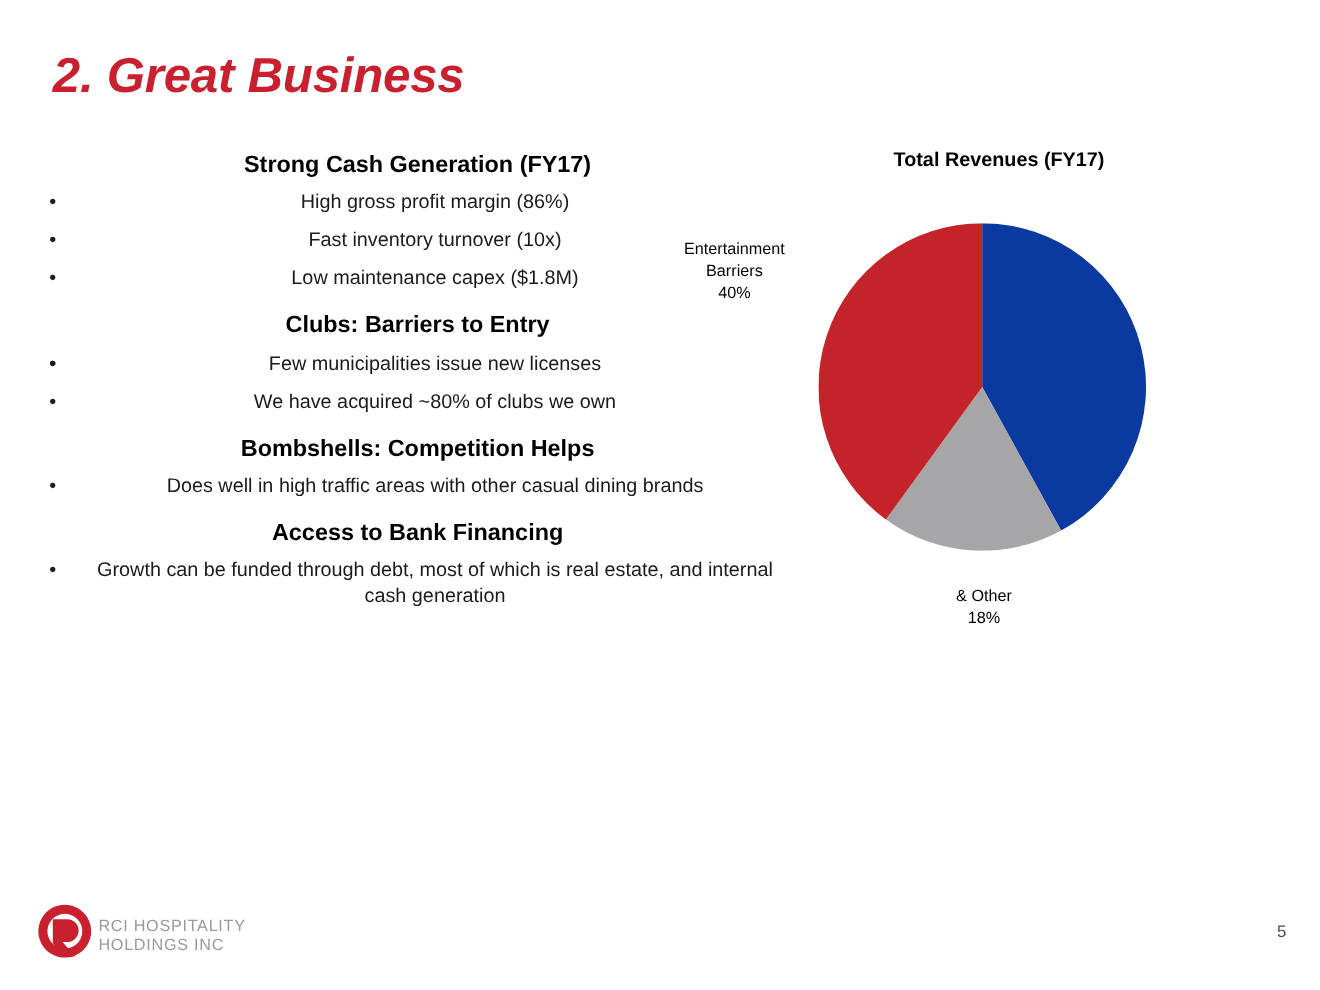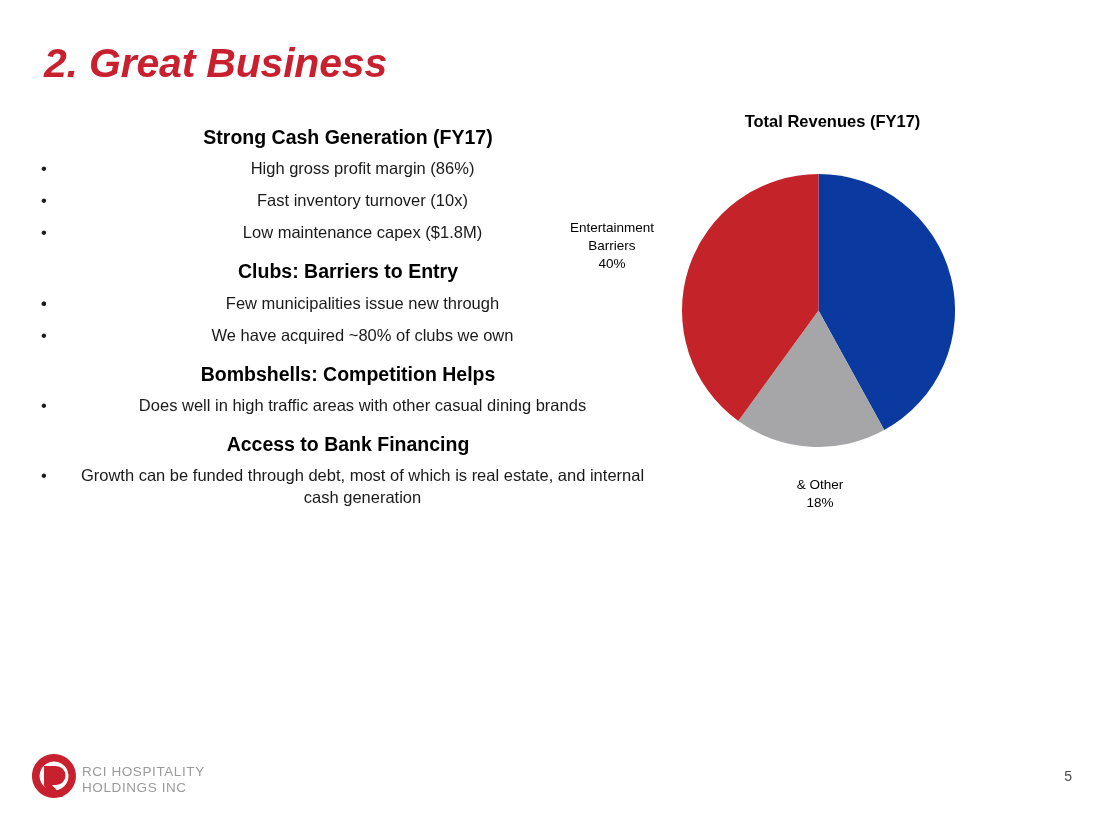--- a/index.html
+++ b/index.html
@@ -77,21 +77,21 @@
     color: #1a1a1a;
   }
   .sec-gap-1 { margin-bottom: 16px; }
   .sec-gap-2 { margin-bottom: 16px; }
   .sec-gap-3 { margin-bottom: 16px; }
 
   
   .chart-area {
     position: absolute;
     left: 545px;
-    top: 112px;
+    top: 124px;
     width: 545px;
     height: 440px;
   }
   .chart-title {
     position: absolute;
     left: 0;
     top: 0;
     width: 545px;
     text-align: center;
     font-size: 16.5px;
@@ -115,21 +115,20 @@
     font-size: 13.5px;
     line-height: 1.33;
     color: #000000;
     text-align: center;
     white-space: nowrap;
   }
   .label-entertainment {
     left: 2px;
     top: 75px;
     width: 130px;
-    margin-top: 32px;
   }
   .label-alcoholic {
     left: 410px;
     top: 75px;
     width: 130px;
   }
   .label-food {
     left: 160px;
     top: 364px;
     width: 230px;
@@ -194,21 +193,21 @@
     </div>
 
     <div class="section sec-gap-2">
       <div class="section-heading">Clubs: Barriers to Entry</div>
       <ul class="bullet-list">
         <li class="bullet-item">
           <span class="bullet-dot">•</span>
         </li>
         <li class="bullet-item">
           <span class="bullet-dot">•</span>
-          <span>Few municipalities issue new through</span>
+          <span>Few municipalities issue new licenses</span>
         </li>
         <li class="bullet-item">
           <span class="bullet-dot">•</span>
           <span>We have acquired ~80% of clubs we own</span>
         </li>
       </ul>
     </div>
 
     <div class="section sec-gap-3">
       <div class="section-heading">Bombshells: Competition Helps</div>

